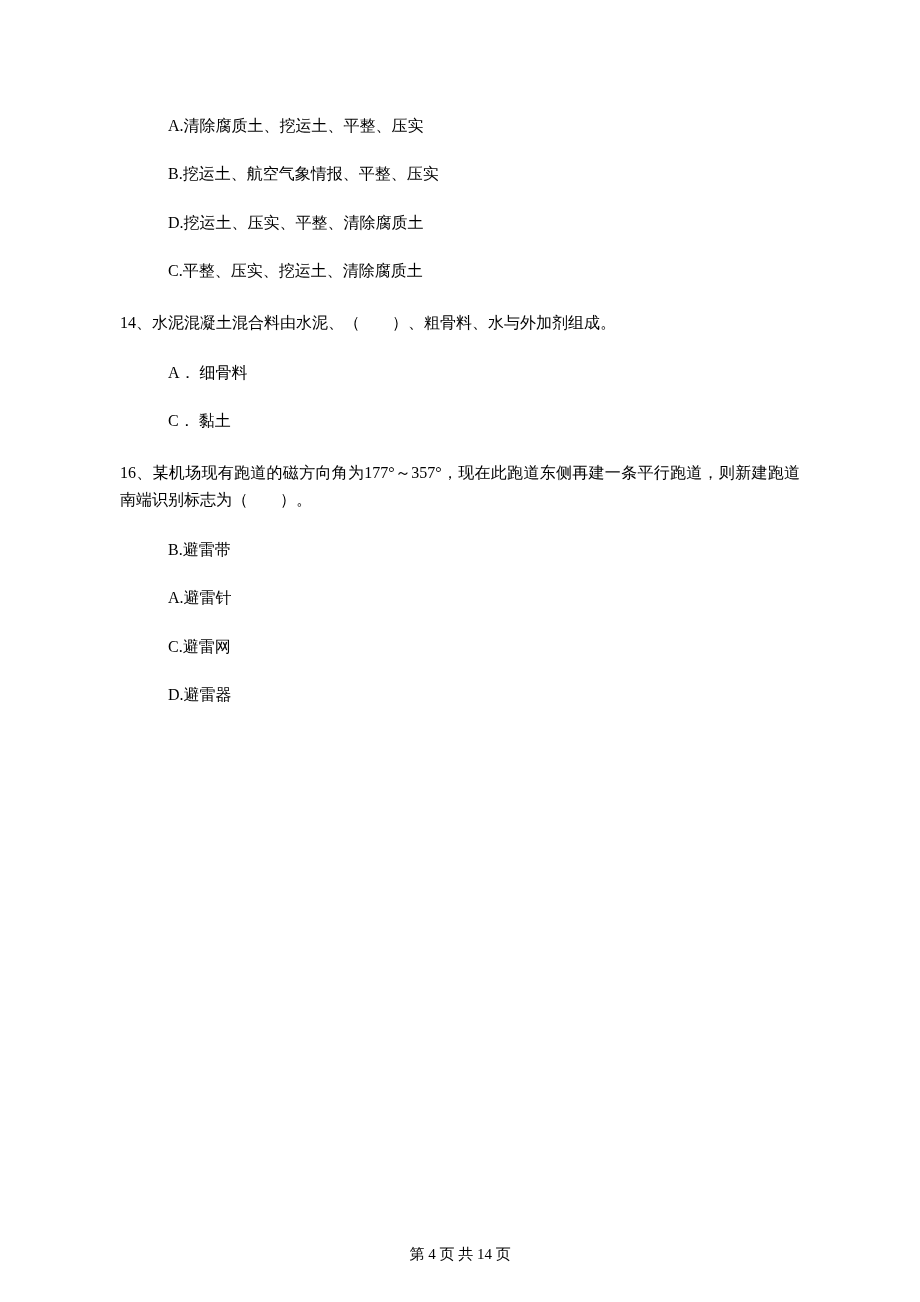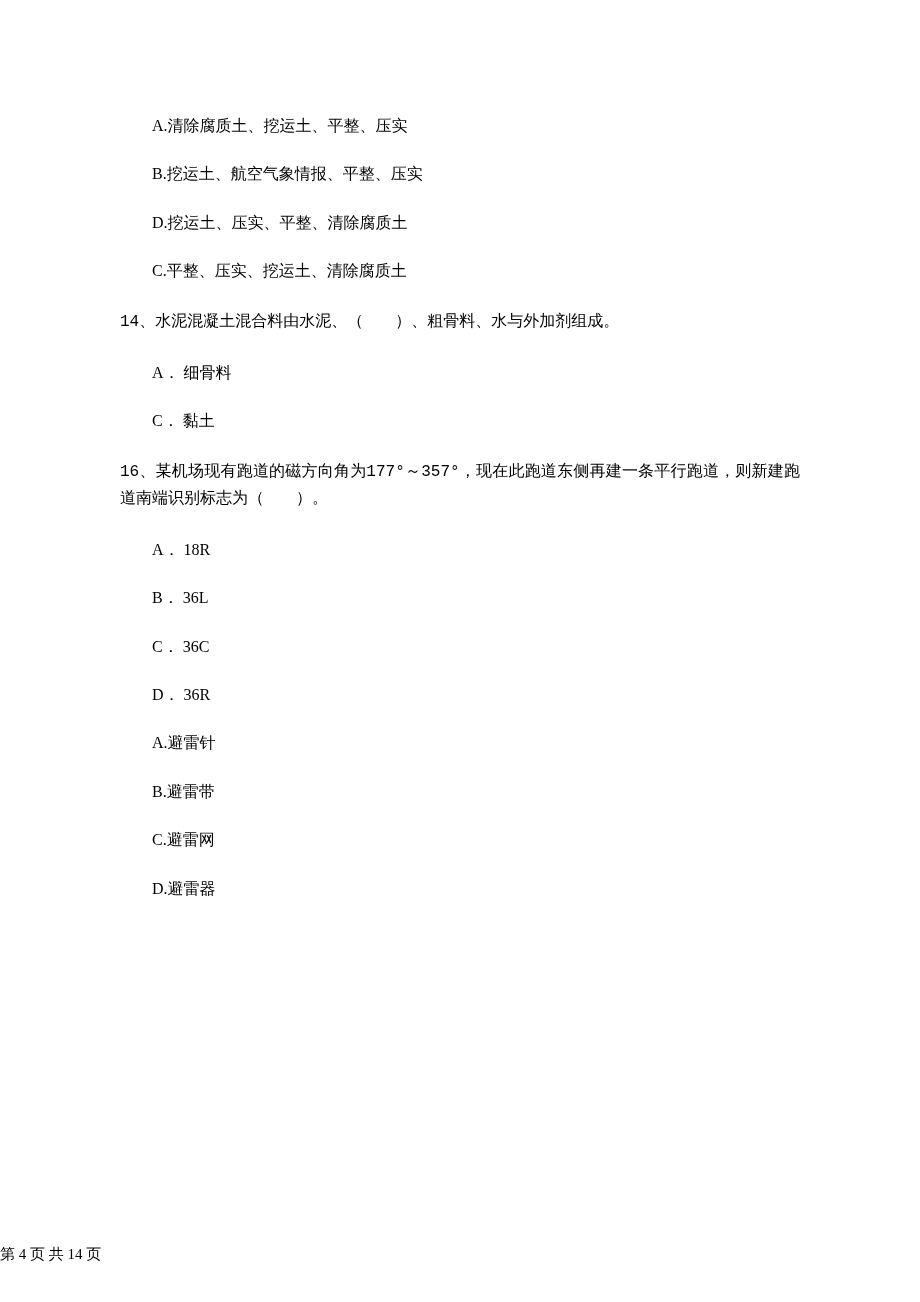--- a/index.html
+++ b/index.html
@@ -9,40 +9,40 @@
       background: #ffffff;
       font-family: "SimSun", "宋体", serif;
       font-size: 16px;
       color: #000000;
       position: relative;
     }
     .page {
       padding: 115px 120px 0 120px;
     }
     .option-group {
-      margin-left: 32px;
+      margin-left: 48px;
     }
     .option {
       margin-bottom: 26px;
       line-height: 1.4;
     }
     .question {
       margin-bottom: 26px;
       line-height: 1.7;
       text-align: justify;
-      font-family: Liberation Mono, monospace;
     }
     .question-block {
       margin-top: 0;
     }
     .footer {
       position: absolute;
       bottom: 38px;
       left: 0;
       right: 0;
+      text-align: center;
       font-size: 15px;
     }
   </style>
 </head>
 <body>
 
 <div class="page">
 
   <div class="option-group">
     <div class="option">A.清除腐质土、挖运土、平整、压实</div>
@@ -57,32 +57,26 @@
       <div class="option">A． 细骨料</div>
       <div class="option">C． 黏土</div>
     </div>
   </div>
 
   <div class="question-block">
   </div>
 
   <div class="question-block">
     <div class="question">16、某机场现有跑道的磁方向角为177°～357°，现在此跑道东侧再建一条平行跑道，则新建跑道南端识别标志为（　　）。</div>
-    <div class="option-group">
-      <div class="option">A． 18R</div>
-      <div class="option">B． 36L</div>
-      <div class="option">C． 36C</div>
-      <div class="option">D． 36R</div>
-    </div>
   </div>
 
   <div class="question-block">
     <div class="option-group">
+      <div class="option">B.避雷带</div>
       <div class="option">A.避雷针</div>
-      <div class="option">B.避雷带</div>
       <div class="option">C.避雷网</div>
       <div class="option">D.避雷器</div>
     </div>
   </div>
 
 </div>
 
 <div class="footer">第 4 页 共 14 页</div>
 
 </body></html>

